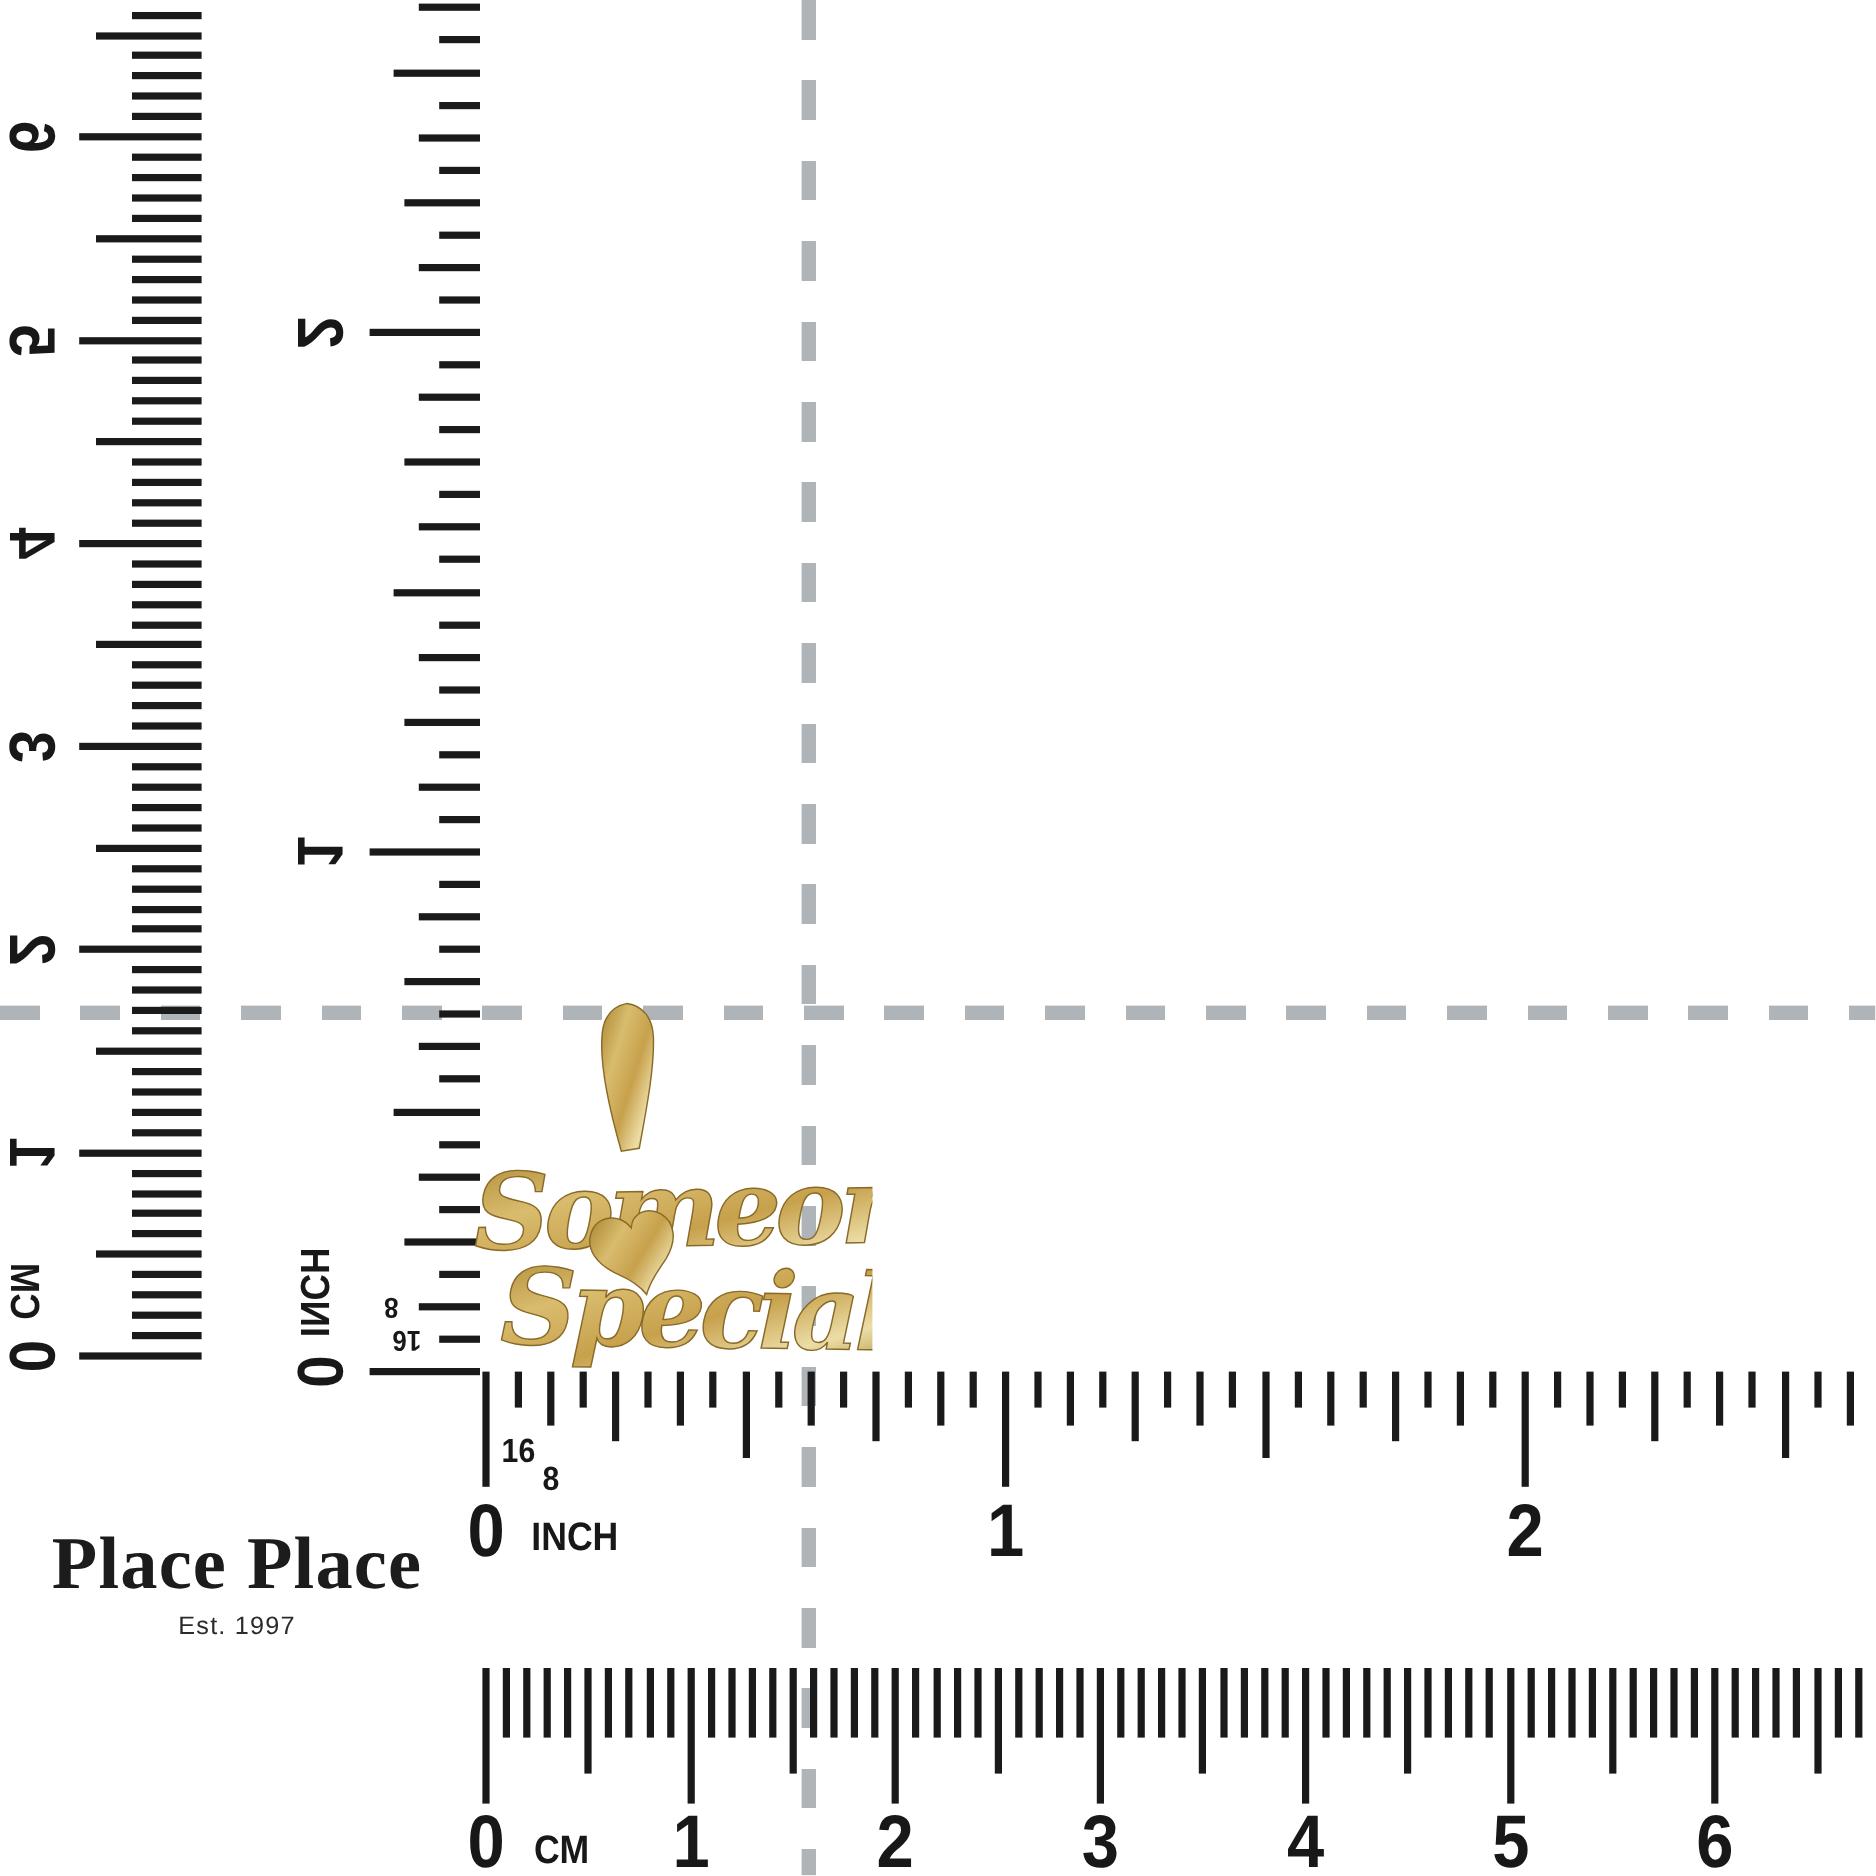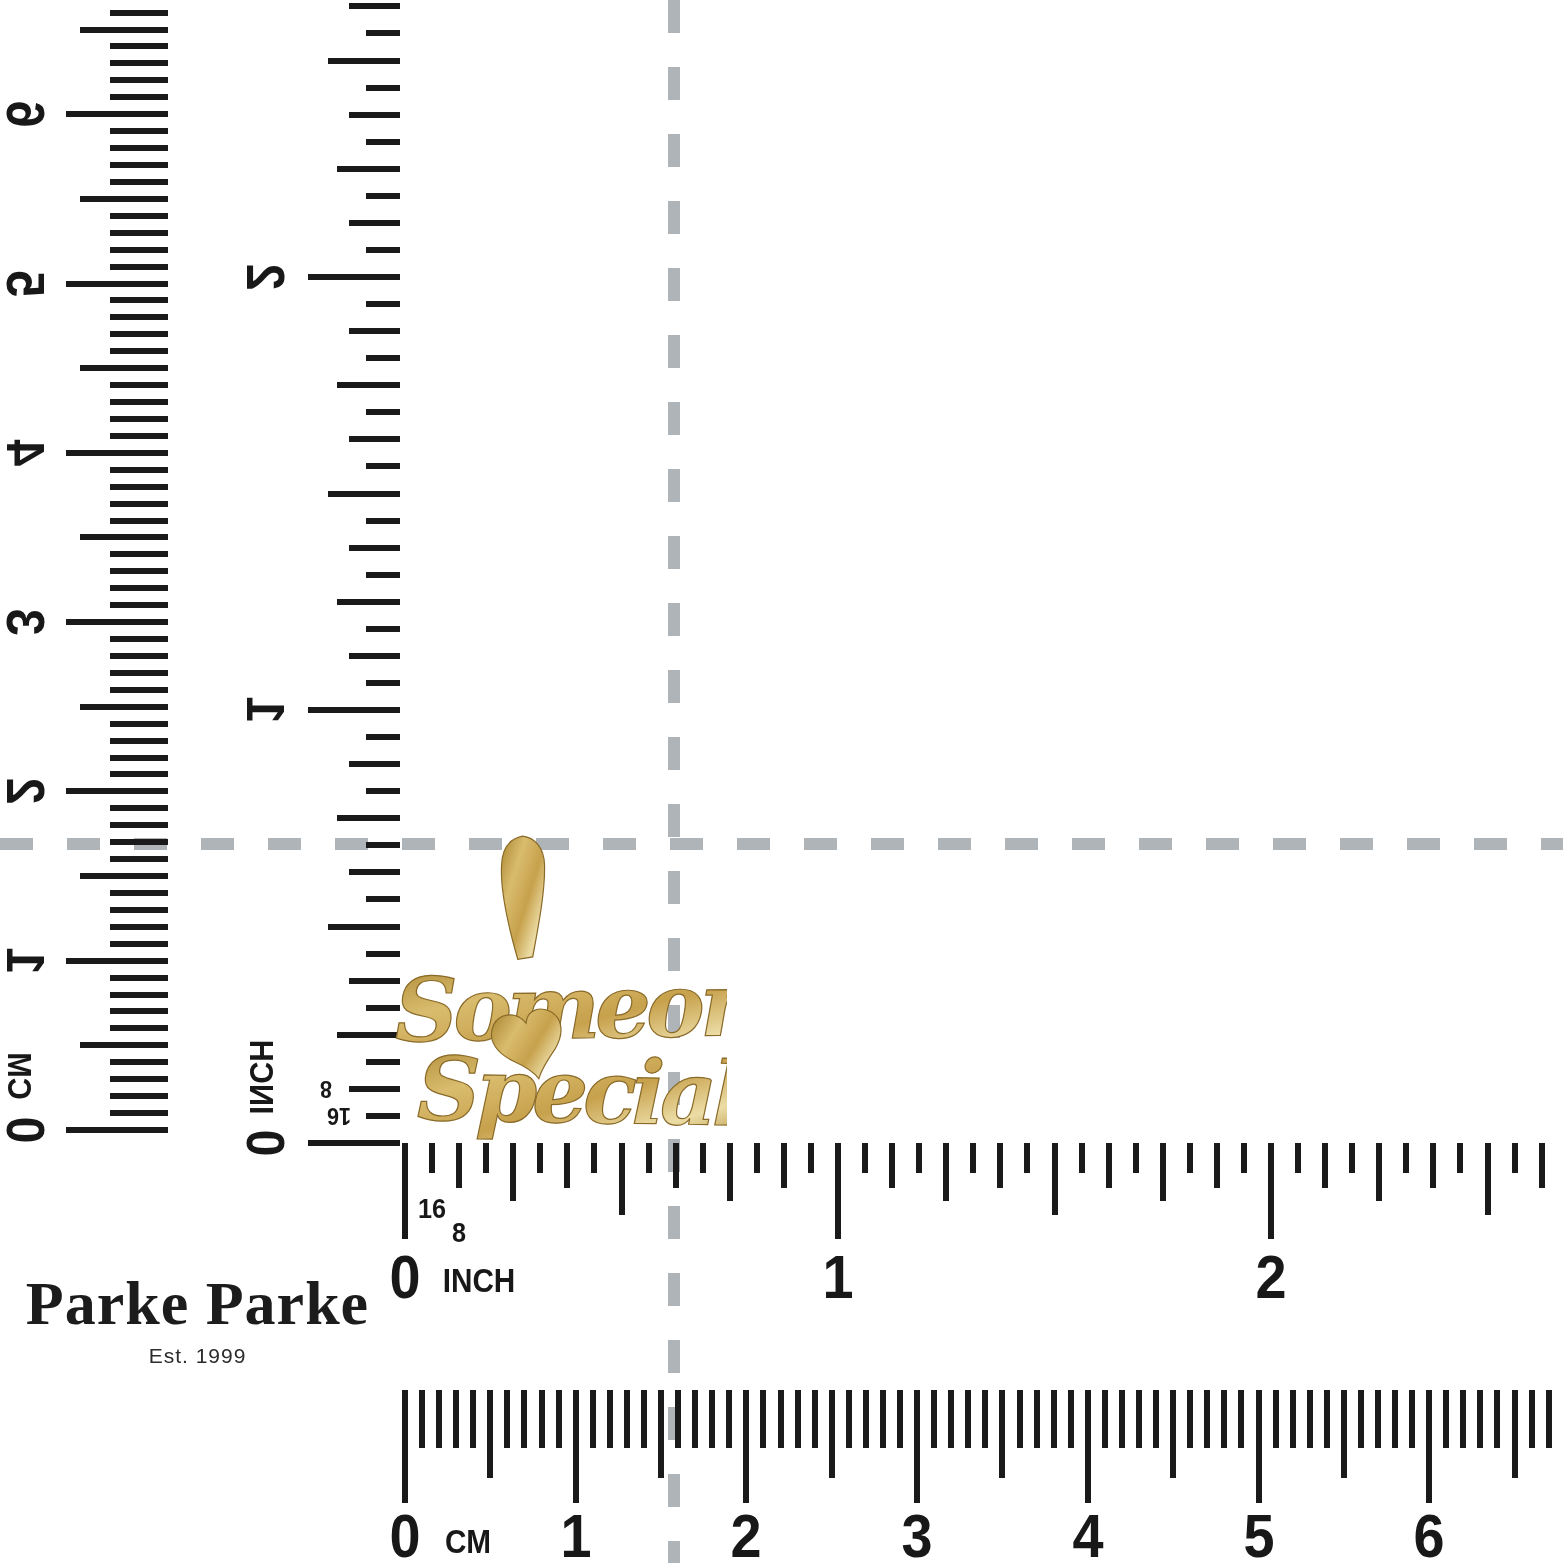--- a/index.html
+++ b/index.html
@@ -325,17 +325,17 @@
 
       <path transform="rotate(-12 135 215)" d="M137 196 C130 181,111 179,103 193 C96 205,102 219,117 231
                C126 238,133 246,136 253 C141 244,150 236,159 228
                C171 216,174 201,164 191 C154 182,141 184,137 196 Z"></path>
 
       <text x="22" y="296" font-size="88" transform="rotate(3 165 260)">Special</text>
     </g>
   </svg>
 
   <div class="brand">
-    <div class="brand-name" style="color: rgb(28, 28, 28);">Parke Parke</div>
-    <div class="brand-est" style="color: rgb(43, 43, 43);">Est. 1999</div>
+    <div class="brand-name" style="color: rgb(28, 28, 28);">Place Place</div>
+    <div class="brand-est" style="color: rgb(43, 43, 43);">Est. 1997</div>
   </div>
 
 </div>
 
 </body></html>

